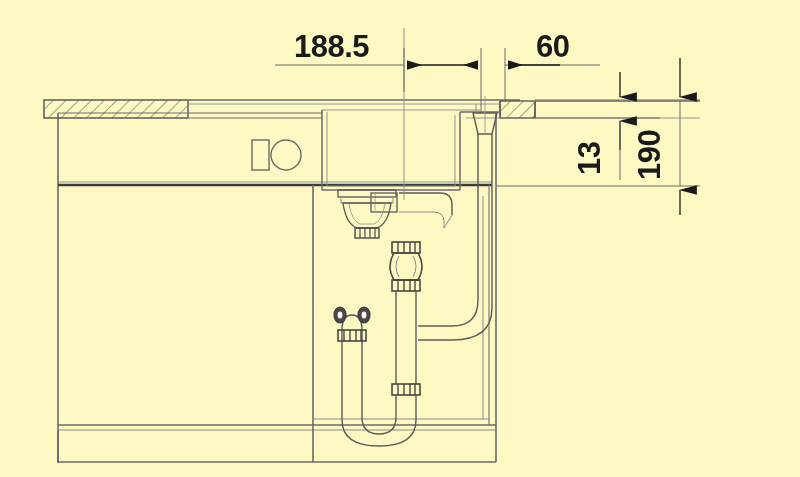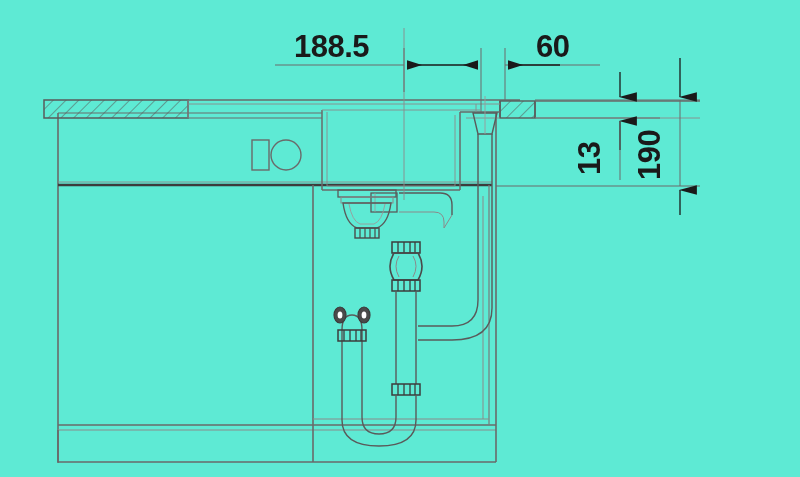--- a/index.html
+++ b/index.html
@@ -10,21 +10,21 @@
   body {
     width: 800px;
     height: 477px;
     font-family: "Liberation Sans", sans-serif;
     overflow: hidden;
   }
   #drawing-root {
     position: relative;
     width: 800px;
     height: 477px;
-    background: #5eead4;
+    background: #fef9c3;
   }
   #drawing-svg {
     position: absolute;
     top: 0;
     left: 0;
     width: 800px;
     height: 477px;
   }
   .dim-text {
     font-family: "Liberation Sans", sans-serif;

